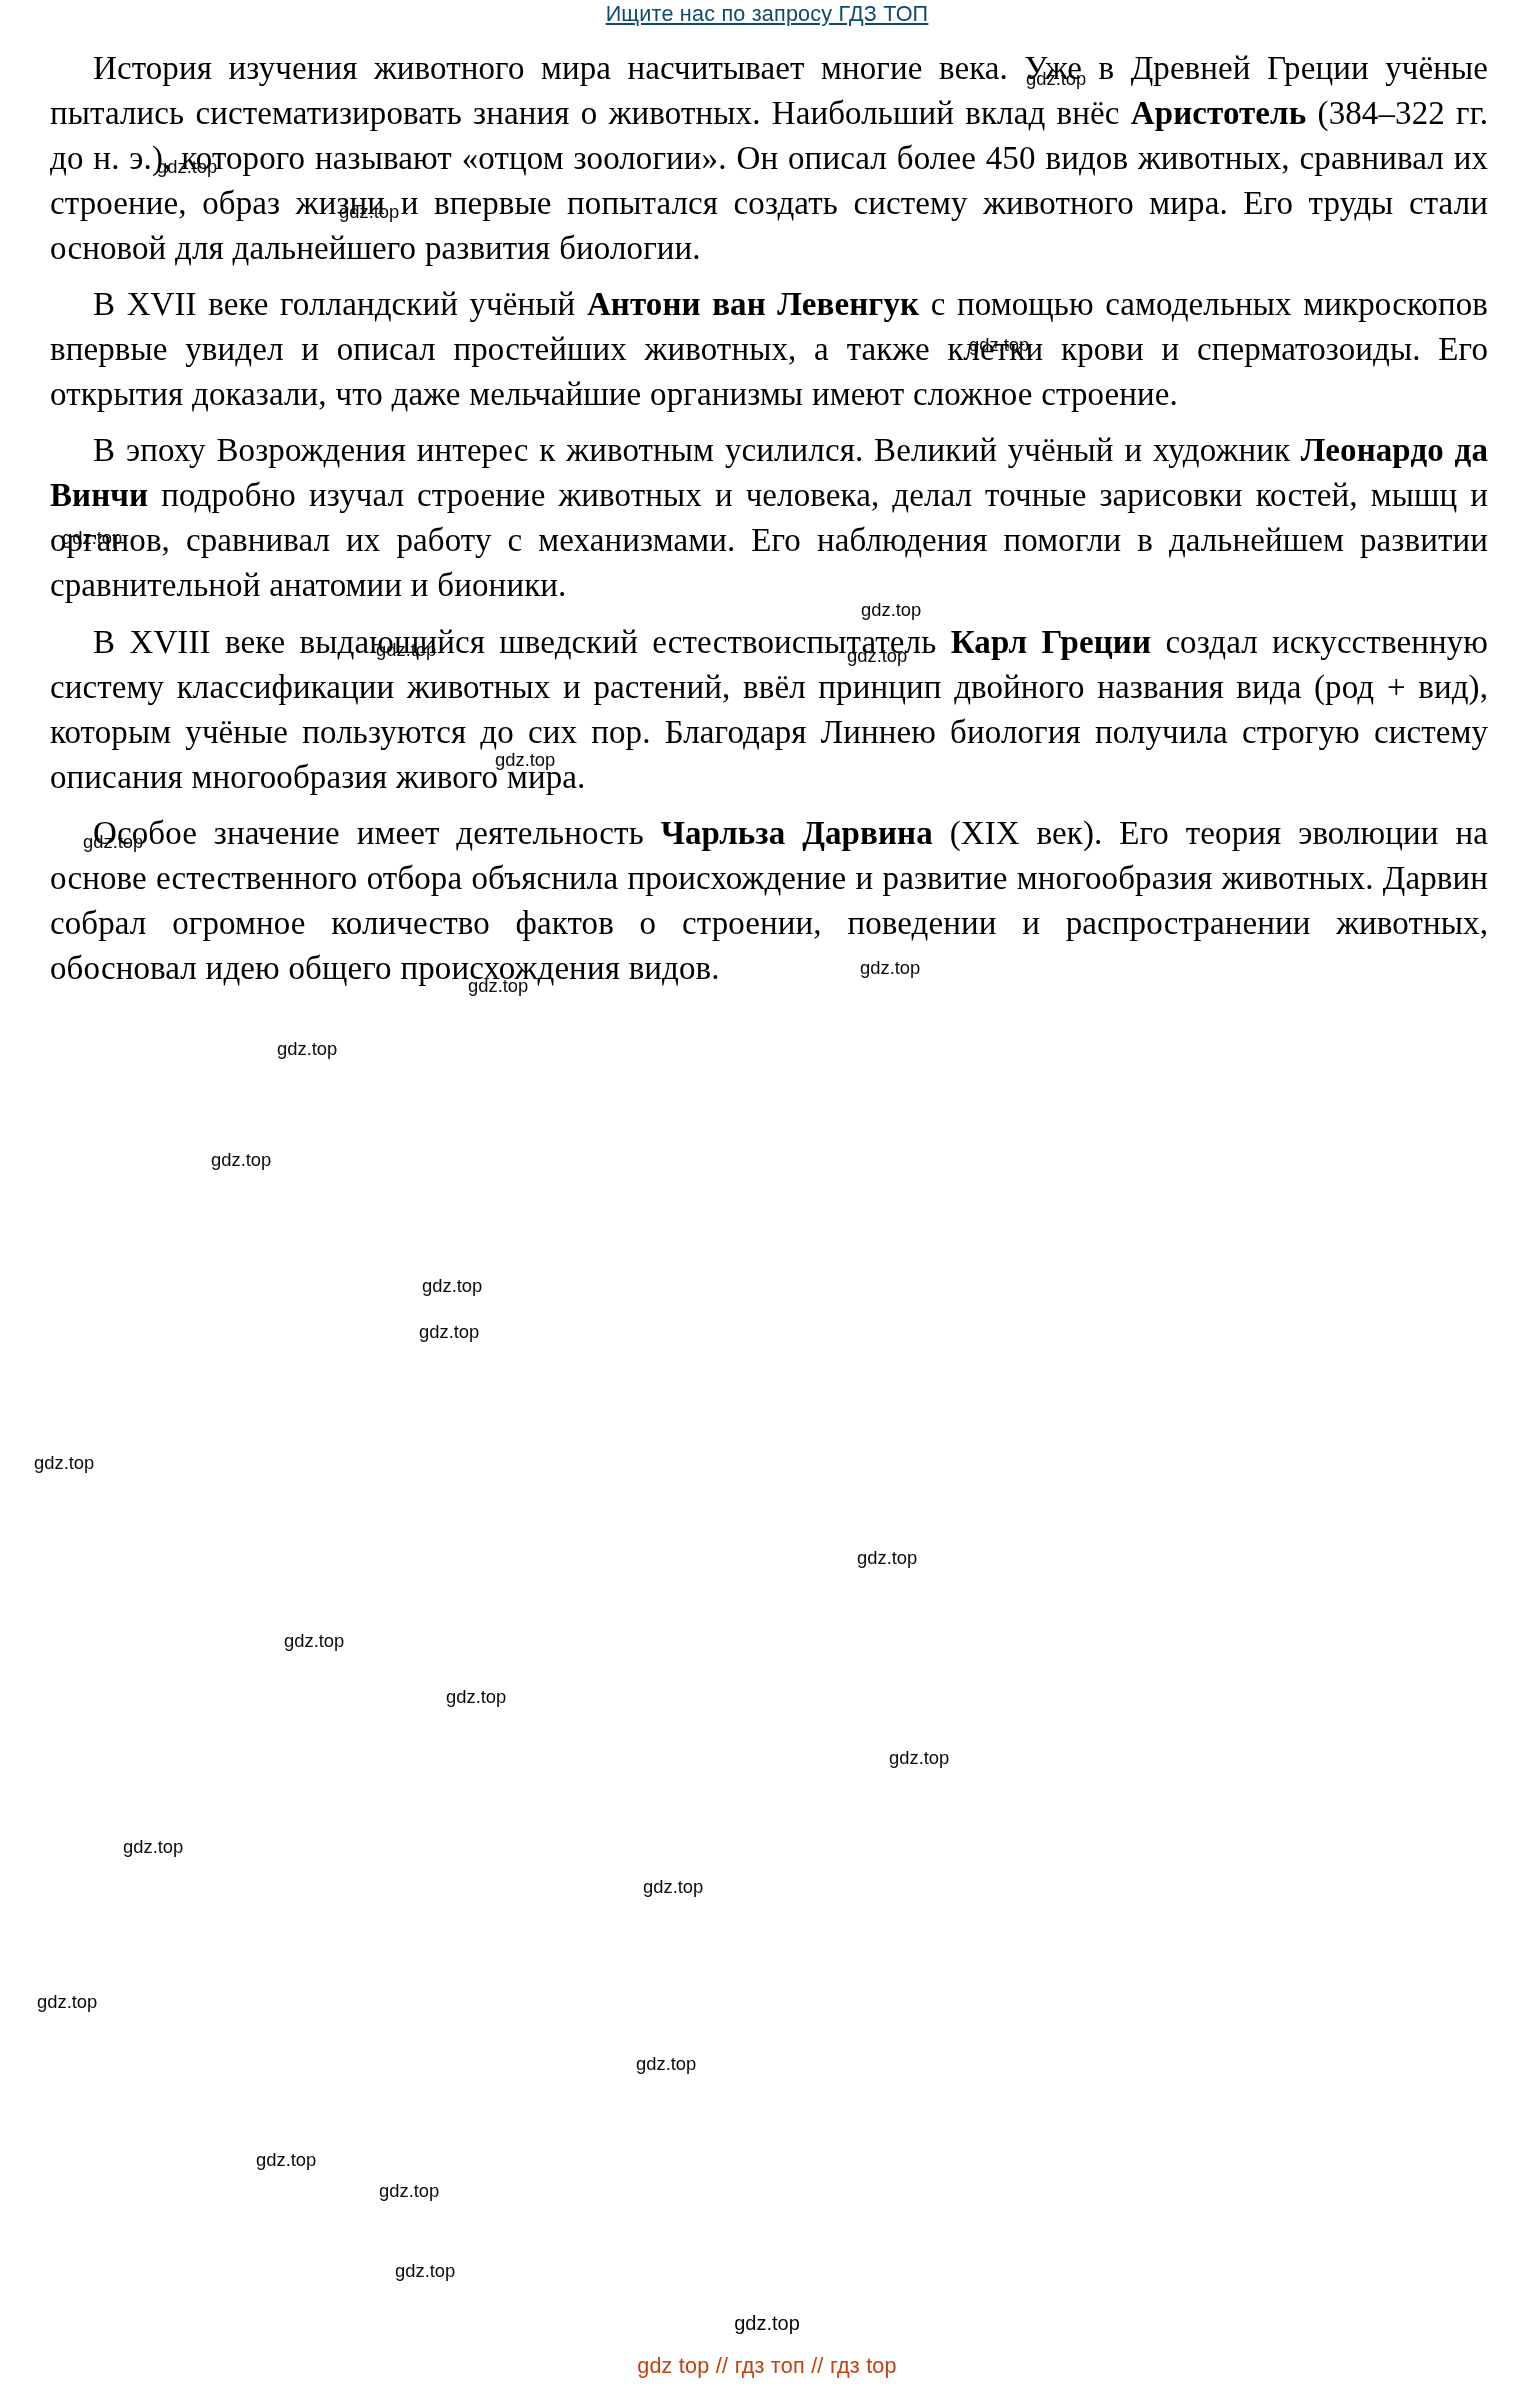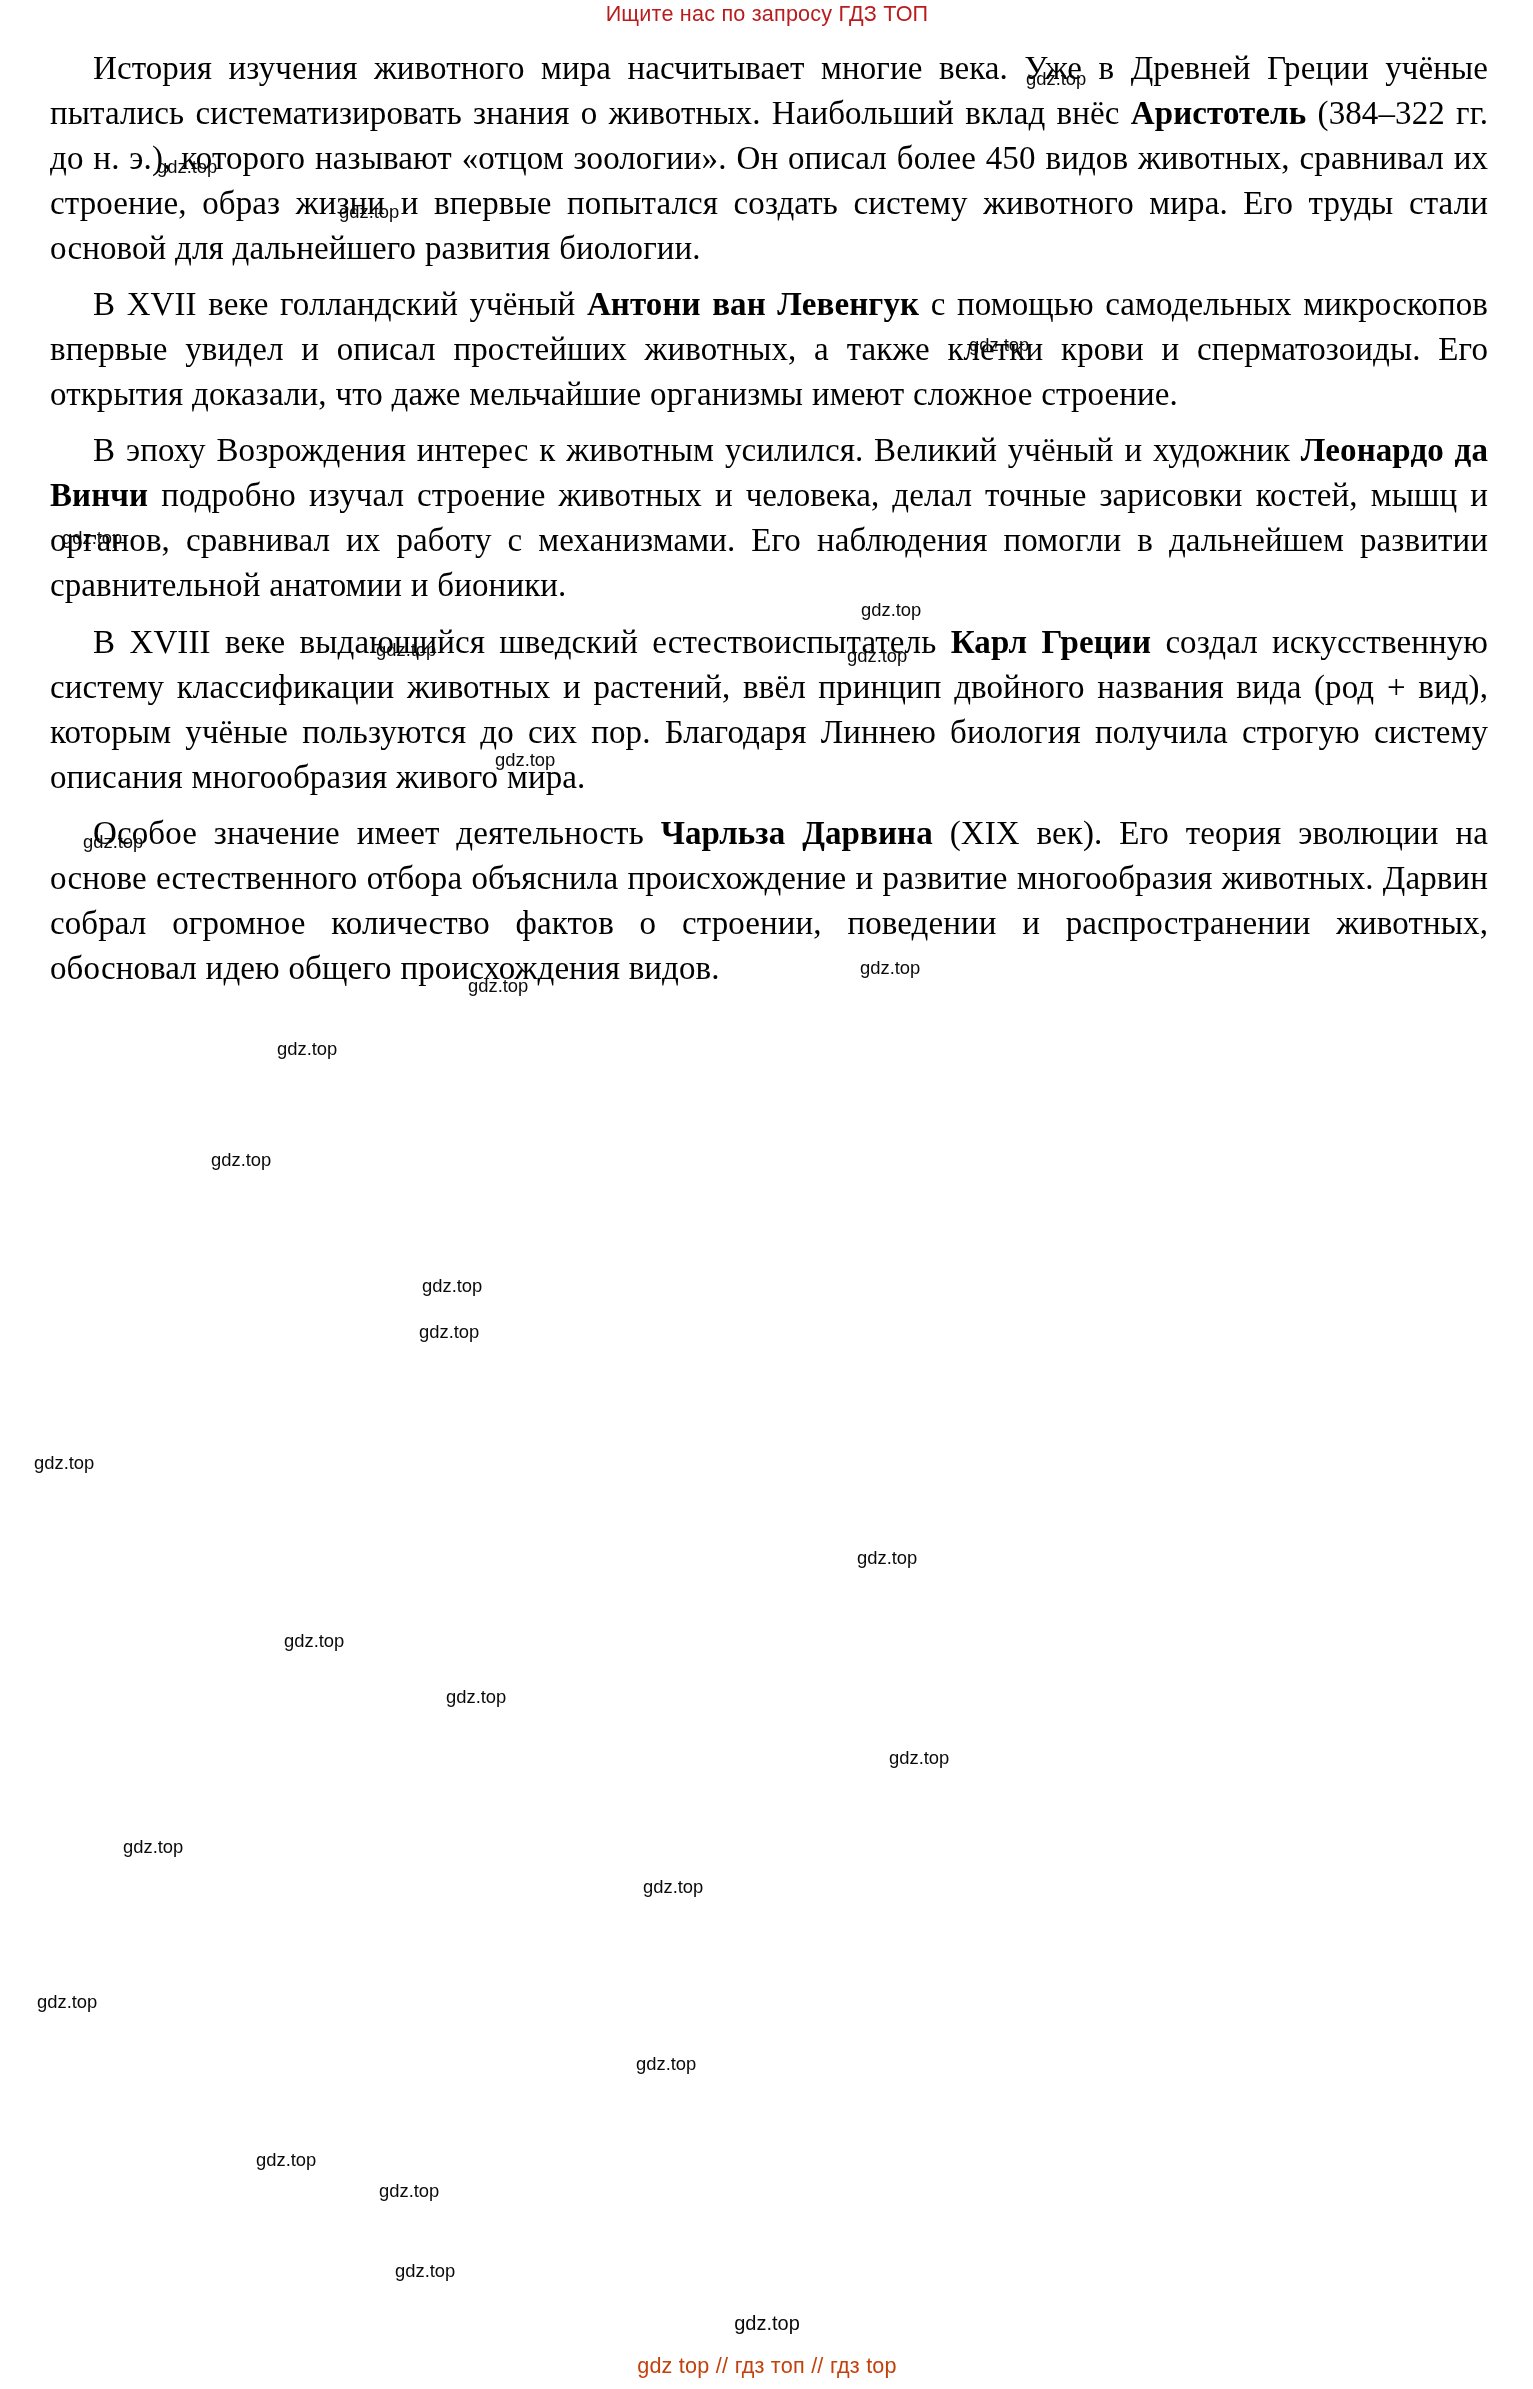--- a/index.html
+++ b/index.html
@@ -100,21 +100,21 @@
     top: 2353px;
     font-family: "Liberation Sans", "DejaVu Sans", sans-serif;
     font-size: 21.6px;
     letter-spacing: 0.2px;
   }
   .footer-links .sep { margin: 0 6.4px; }
 </style>
 </head>
 <body>
 
-<div class="promo-banner" style="color: #b91c1c;">Ищите нас по запросу ГДЗ ТОП</div>
+<div class="promo-banner" style="color: #0c4a6e; text-decoration: underline;">Ищите нас по запросу ГДЗ ТОП</div>
 
 <div class="page">
 
 
 
   <p class="para"><span>История изучения животного мира насчитывает многие века. Уже в Древней Греции учёные пытались систематизировать знания о животных. Наибольший вклад внёс </span><b>Аристотель</b><span> (384–322 гг. до н. э.), которого называют «отцом зоологии». Он описал более 450 видов животных, сравнивал их строение, образ жизни и впервые попытался создать систему животного мира. Его труды стали основой для дальнейшего развития биологии.</span></p>
 
   <p class="para"><span>В XVII веке голландский учёный </span><b>Антони ван Левенгук</b><span> с помощью самодельных микроскопов впервые увидел и описал простейших животных, а также клетки крови и сперматозоиды. Его открытия доказали, что даже мельчайшие организмы имеют сложное строение.</span></p>
 
   <p class="para"><span>В эпоху Возрождения интерес к животным усилился. Великий учёный и художник </span><b>Леонардо да Винчи</b><span> подробно изучал строение животных и человека, делал точные зарисовки костей, мышц и органов, сравнивал их работу с механизмами. Его наблюдения помогли в дальнейшем развитии сравнительной анатомии и бионики.</span></p>

